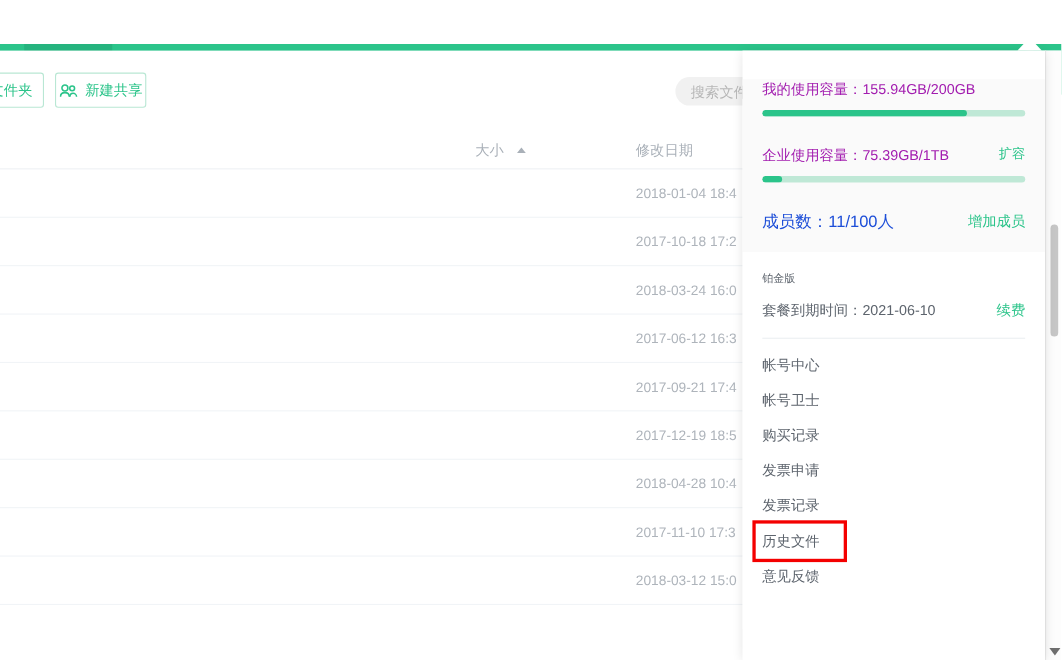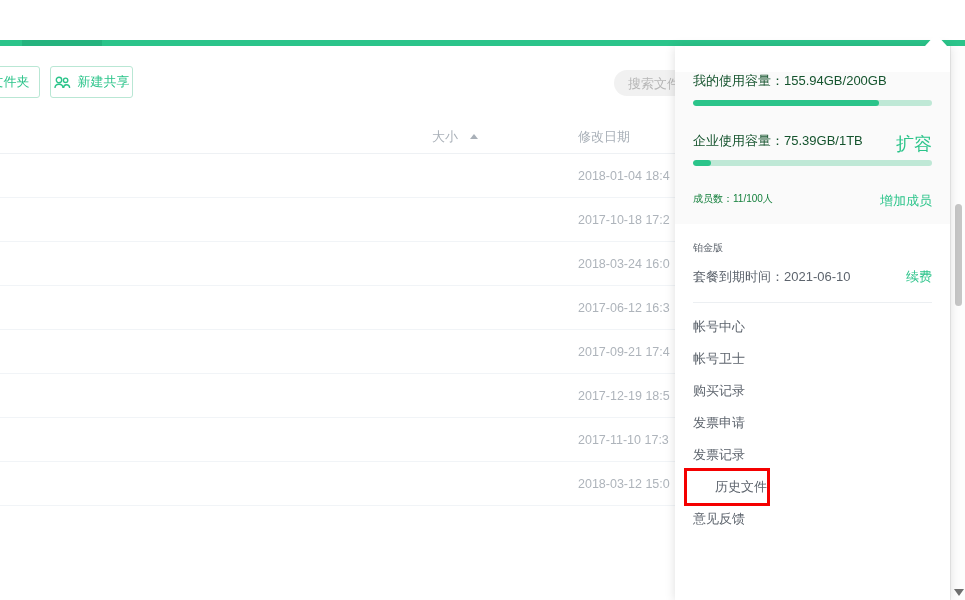--- a/index.html
+++ b/index.html
@@ -129,33 +129,33 @@
   .dd-upper { background: #fafafa; padding: 0 18px 16px 18px; }
   .dd-lower { background: #ffffff; padding: 0 18px; }
 
   .acct-phone {
     font-size: 20px; font-weight: bold; color: #333a42;
     padding-top: 28px; letter-spacing: 0.5px;
   }
   .quota-row {
     position: relative; margin-top: 26px;
   }
-  .quota-label { font-size: 13px; color: #14532d; }
+  .quota-label { font-size: 13px; color: #a21caf; }
   .quota-link {
     position: absolute; right: 0; top: 0;
-    font-size: 18px; color: #2bc48a; cursor: pointer;
+    font-size: 12px; color: #2bc48a; cursor: pointer;
   }
   .bar {
     margin-top: 10px; height: 6px; border-radius: 3px;
     background: #bfe8d6; overflow: hidden;
   }
   .bar > i { display: block; height: 6px; background: #2bc48a; border-radius: 3px; }
 
   .member-row { position: relative; margin-top: 26px; padding-bottom: 2px; }
-  .member-label { font-size: 10px; color: #15803d; }
+  .member-label { font-size: 15px; color: #1d4ed8; }
   .member-link {
     position: absolute; right: 0; top: 0; font-size: 13px;
     color: #2bc48a; cursor: pointer; margin-left: 32px;
   }
 
   .plan-name { font-size: 10px; color: #5d646d; padding-top: 17px; }
   .plan-row { position: relative; margin-top: 13px; padding-bottom: 16px; }
   .plan-exp { font-size: 13px; color: #5d646d; }
   .plan-link {
     position: absolute; right: 0; top: 0; font-size: 13px;
@@ -163,21 +163,21 @@
   }
   .dd-divider { height: 1px; background: #eceff2; }
 
   .menu { padding-top: 8px; }
   .menu-item {
     position: relative; height: 32px; display: flex; align-items: center;
     font-size: 13px; color: #5d646d; cursor: pointer;
   }
   .menu-item.highlight {
     outline: 3px solid #f40000; outline-offset: 0;
-    margin-left: -6px; padding-left: 6px; width: 80px; justify-content: flex-end;
+    margin-left: -6px; padding-left: 6px; width: 80px;
   }
 </style>
 </head>
 <body>
 
 <div id="app">
 
   <div class="topnav">
     <div class="nav-tabs">
       <div class="nav-tab active">
@@ -247,20 +247,24 @@
         <div class="trow">
           <div class="cell-name"></div>
           <div class="cell-date">2017-09-21 17:4</div>
         </div>
         <div class="trow">
           <div class="cell-name"></div>
           <div class="cell-date">2017-12-19 18:5</div>
         </div>
         <div class="trow">
           <div class="cell-name"></div>
+          <div class="cell-date">2018-04-28 10:4</div>
+        </div>
+        <div class="trow">
+          <div class="cell-name"></div>
           <div class="cell-date">2017-11-10 17:3</div>
         </div>
         <div class="trow">
           <div class="cell-name"></div>
           <div class="cell-date">2018-03-12 15:0</div>
         </div>
       </div>
   </div>
 
   <div class="vscroll">

